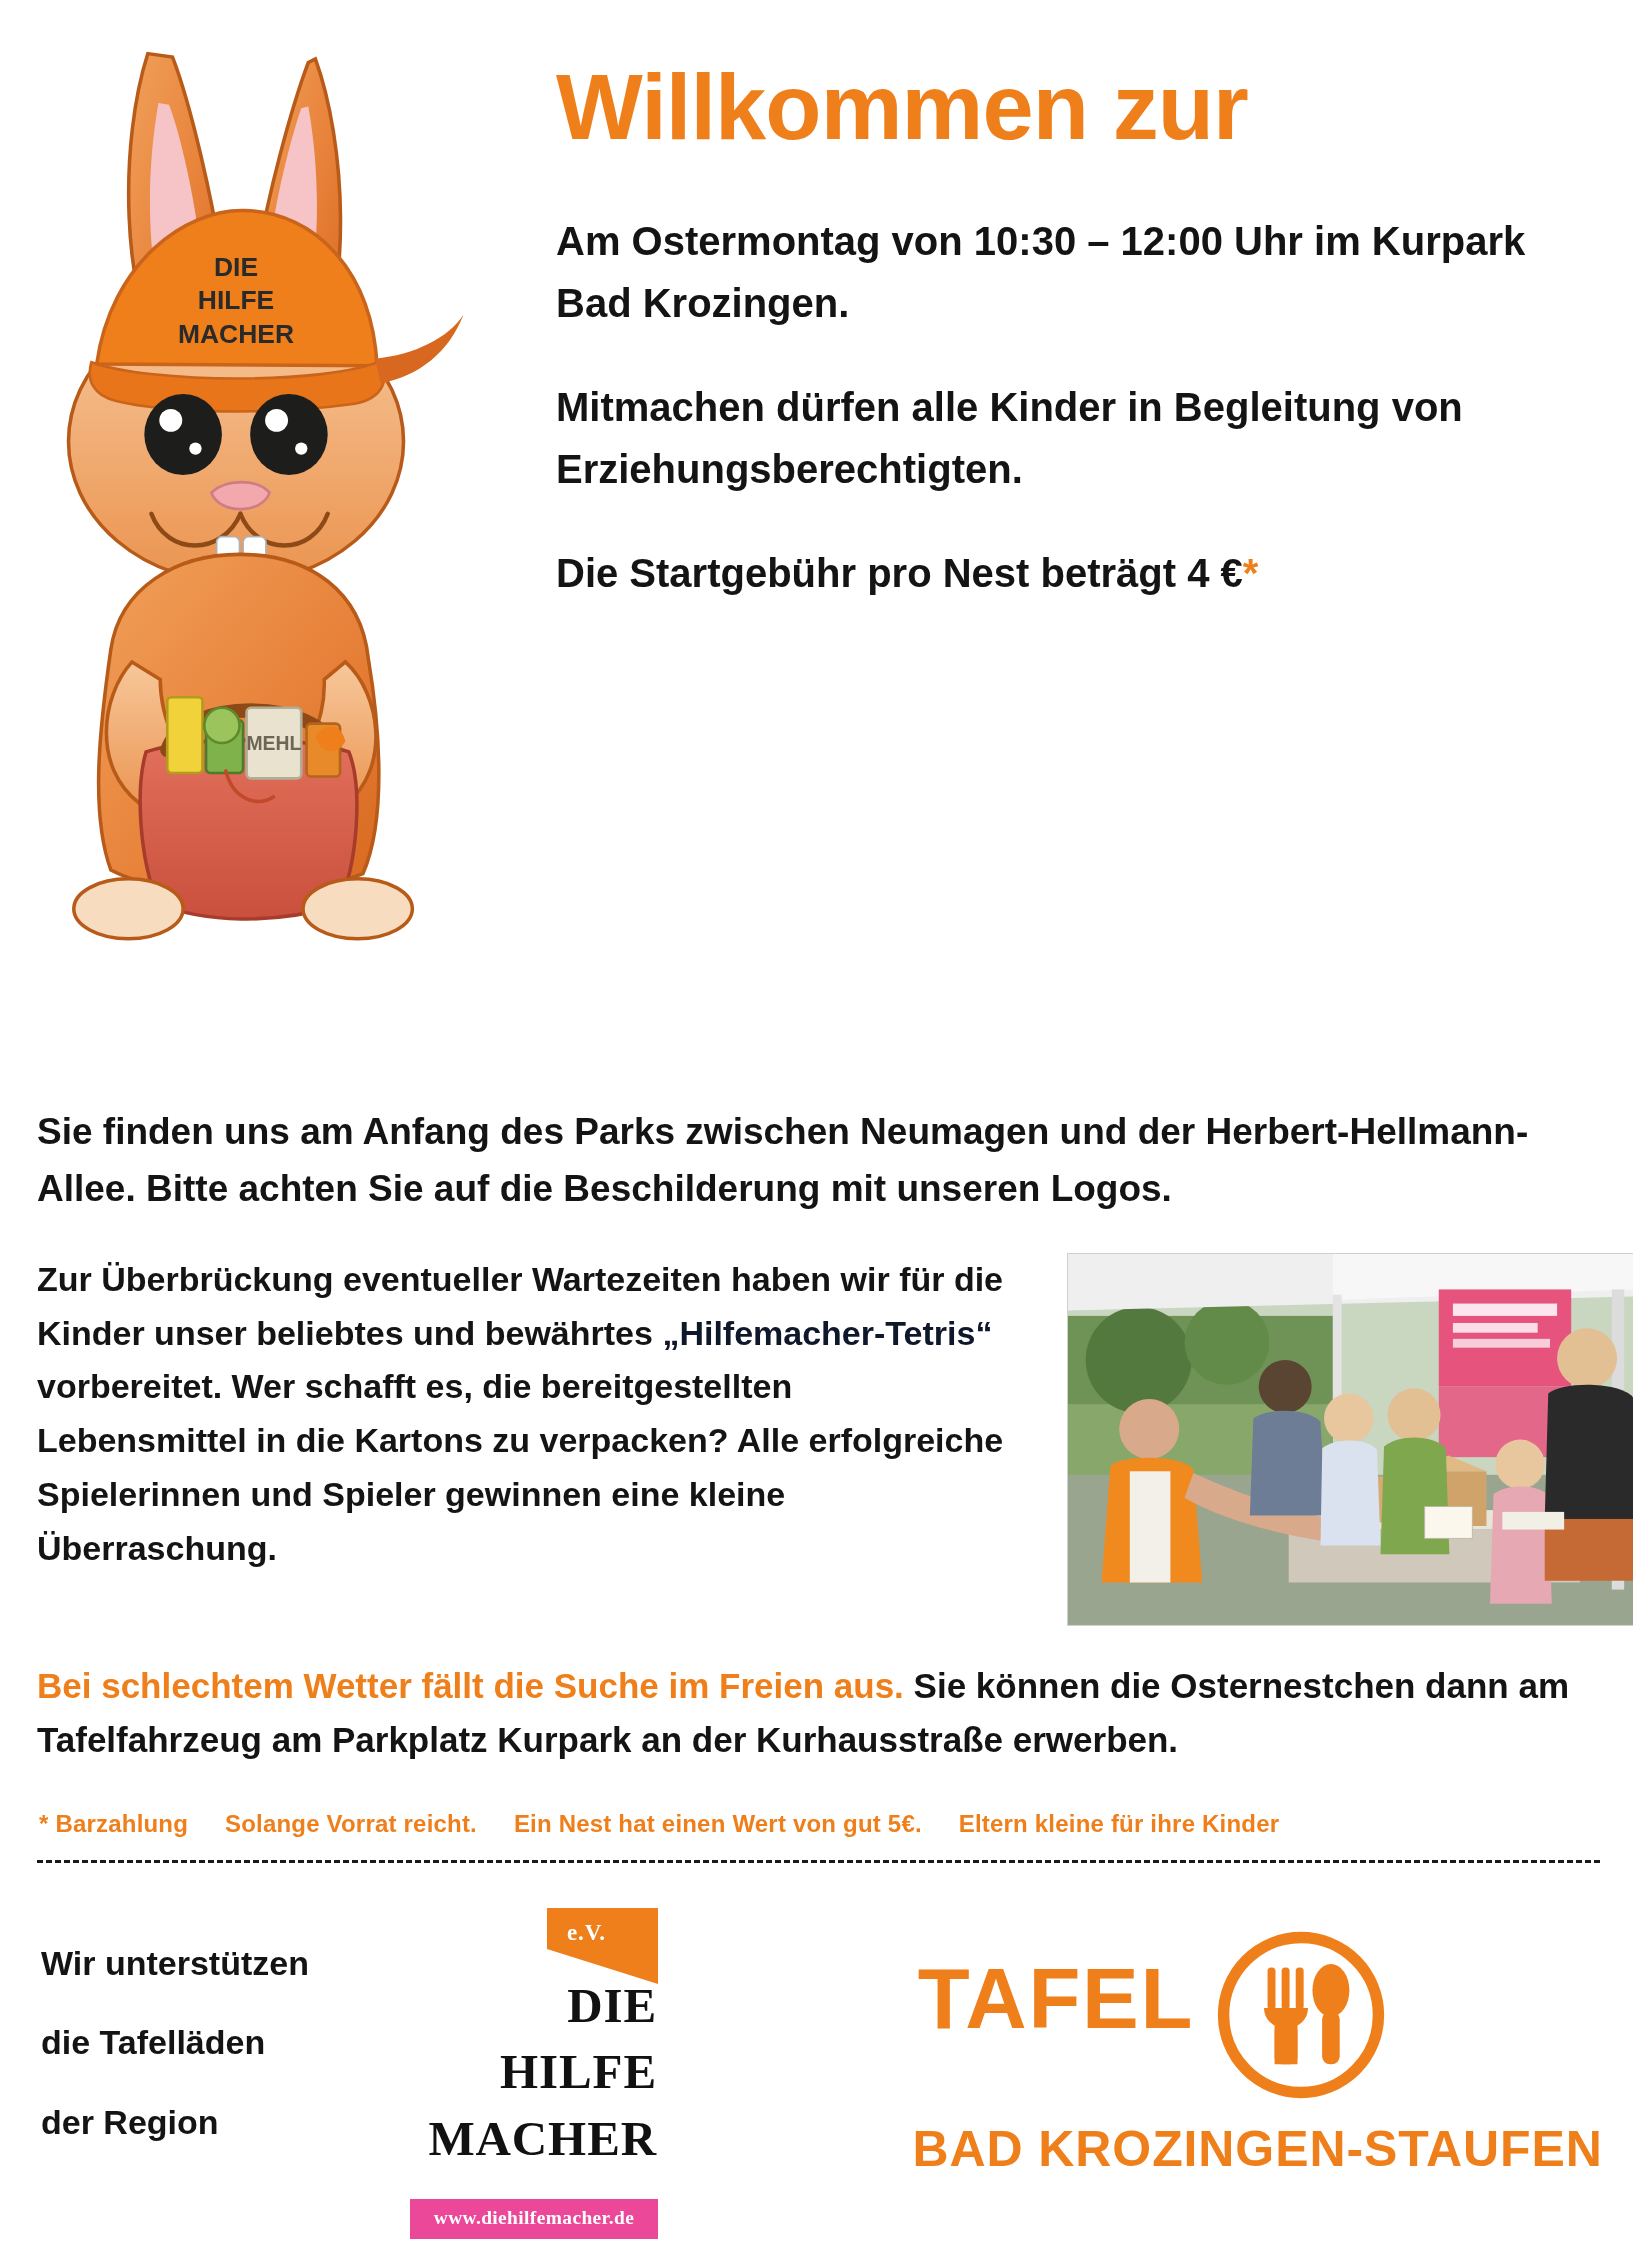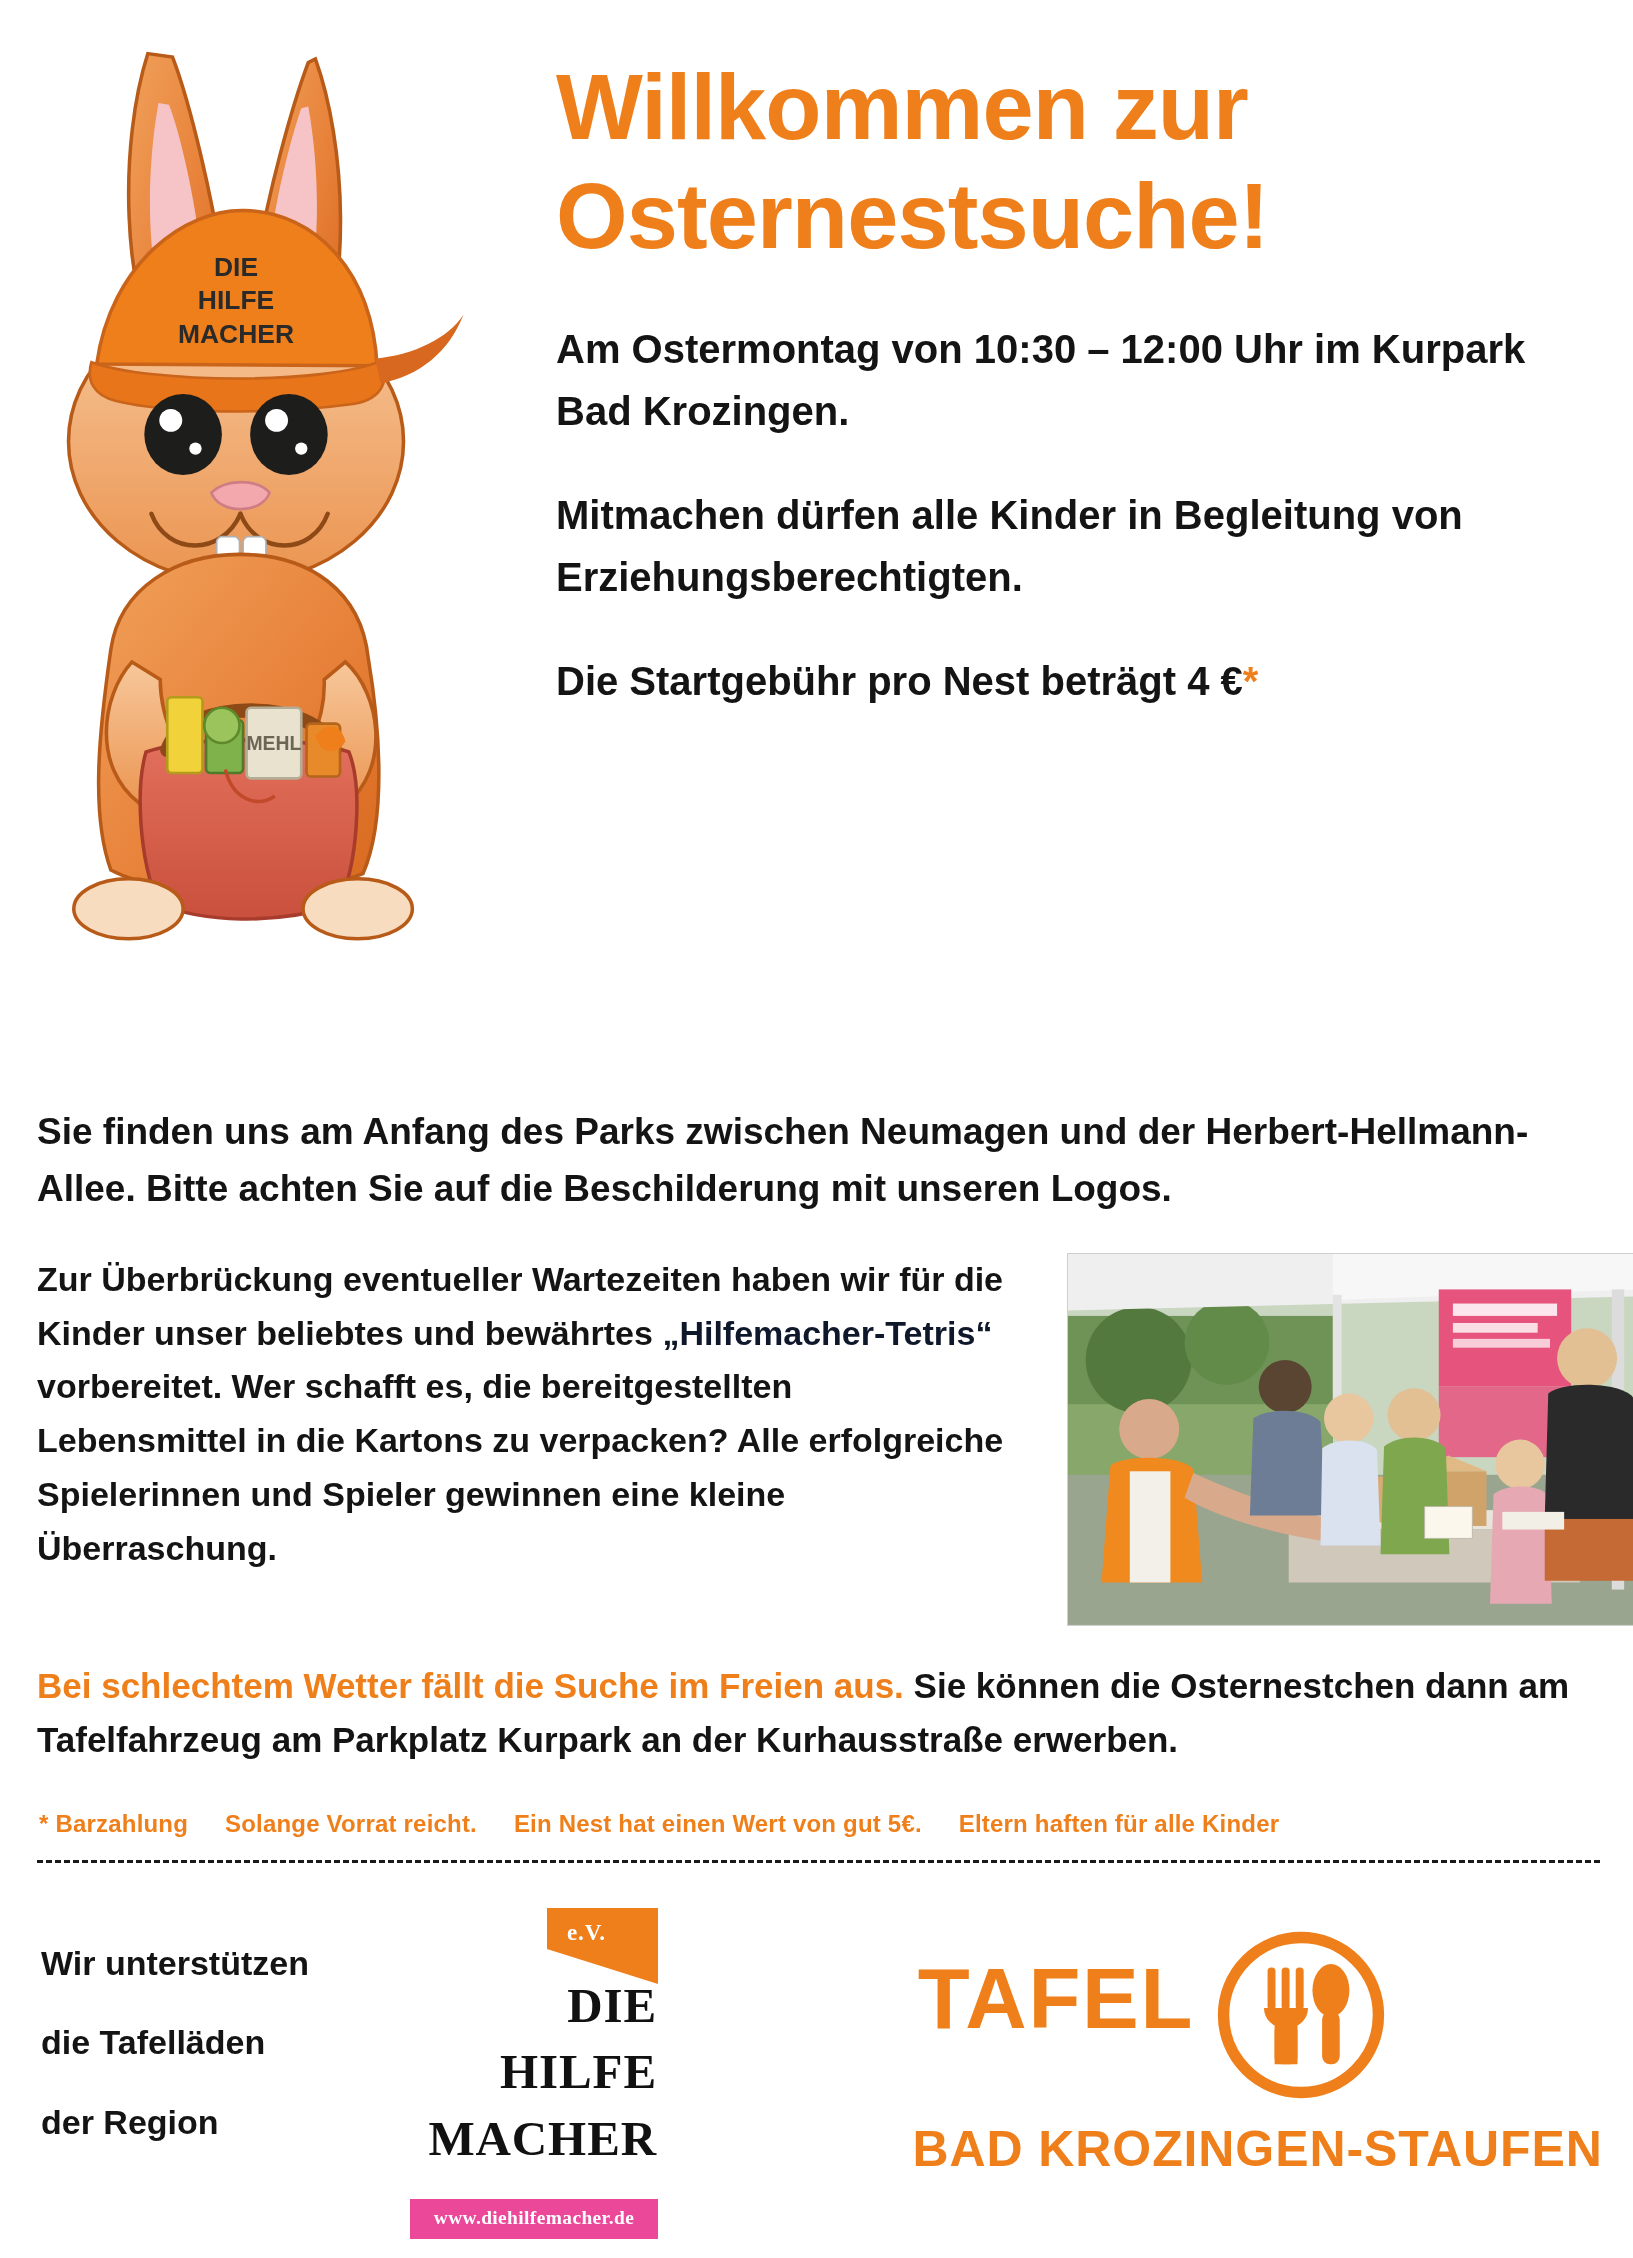--- a/index.html
+++ b/index.html
@@ -336,21 +336,20 @@
           <path d="M216 842 C 224 876, 252 886, 272 872" fill="none" stroke="#c24a2a" stroke-width="4"></path>
         </g>
 
         <ellipse cx="106" cy="1000" rx="62" ry="34" fill="#f7dcc0" stroke="#b85a18" stroke-width="4"></ellipse>
         <ellipse cx="366" cy="1000" rx="62" ry="34" fill="#f7dcc0" stroke="#b85a18" stroke-width="4"></ellipse>
       </svg>
     </div>
 
     <div class="headline-col">
       <div class="headline">Willkommen zur</div>
-      <div class="headline">Osternestsuche!</div>
 
       <div class="intro">
         <p>Am Ostermontag von 10:30 – 12:00 Uhr im Kurpark Bad Krozingen.</p>
         <p>Mitmachen dürfen alle Kinder in Begleitung von Erziehungsberechtigten.</p>
         <p><span>Die Startgebühr pro Nest beträgt 4 €</span><span class="star">*</span></p>
       </div>
     </div>
   </div>
 
   <div class="findus">Sie finden uns am Anfang des Parks zwischen Neumagen und der Herbert-Hellmann-Allee. Bitte achten Sie auf die Beschilderung mit unseren Logos.</div>
@@ -416,21 +415,21 @@
   </div>
 
   <div class="weather">
     <span class="orange">Bei schlechtem Wetter fällt die Suche im Freien aus.</span><span> Sie können die Osternestchen dann am Tafelfahrzeug am Parkplatz Kurpark an der Kurhausstraße erwerben.</span>
   </div>
 
   <div class="footnote">
     <span>* Barzahlung</span>
     <span>Solange Vorrat reicht.</span>
     <span>Ein Nest hat einen Wert von gut 5€.</span>
-    <span>Eltern haften für alle Kinder</span>
+    <span>Eltern kleine für ihre Kinder</span>
   </div>
 
   <div class="dashed"></div>
 
   <div class="footer">
 
     <div class="support">
       <div>Wir unterstützen</div>
       <div>die Tafelläden</div>
       <div>der Region</div>

